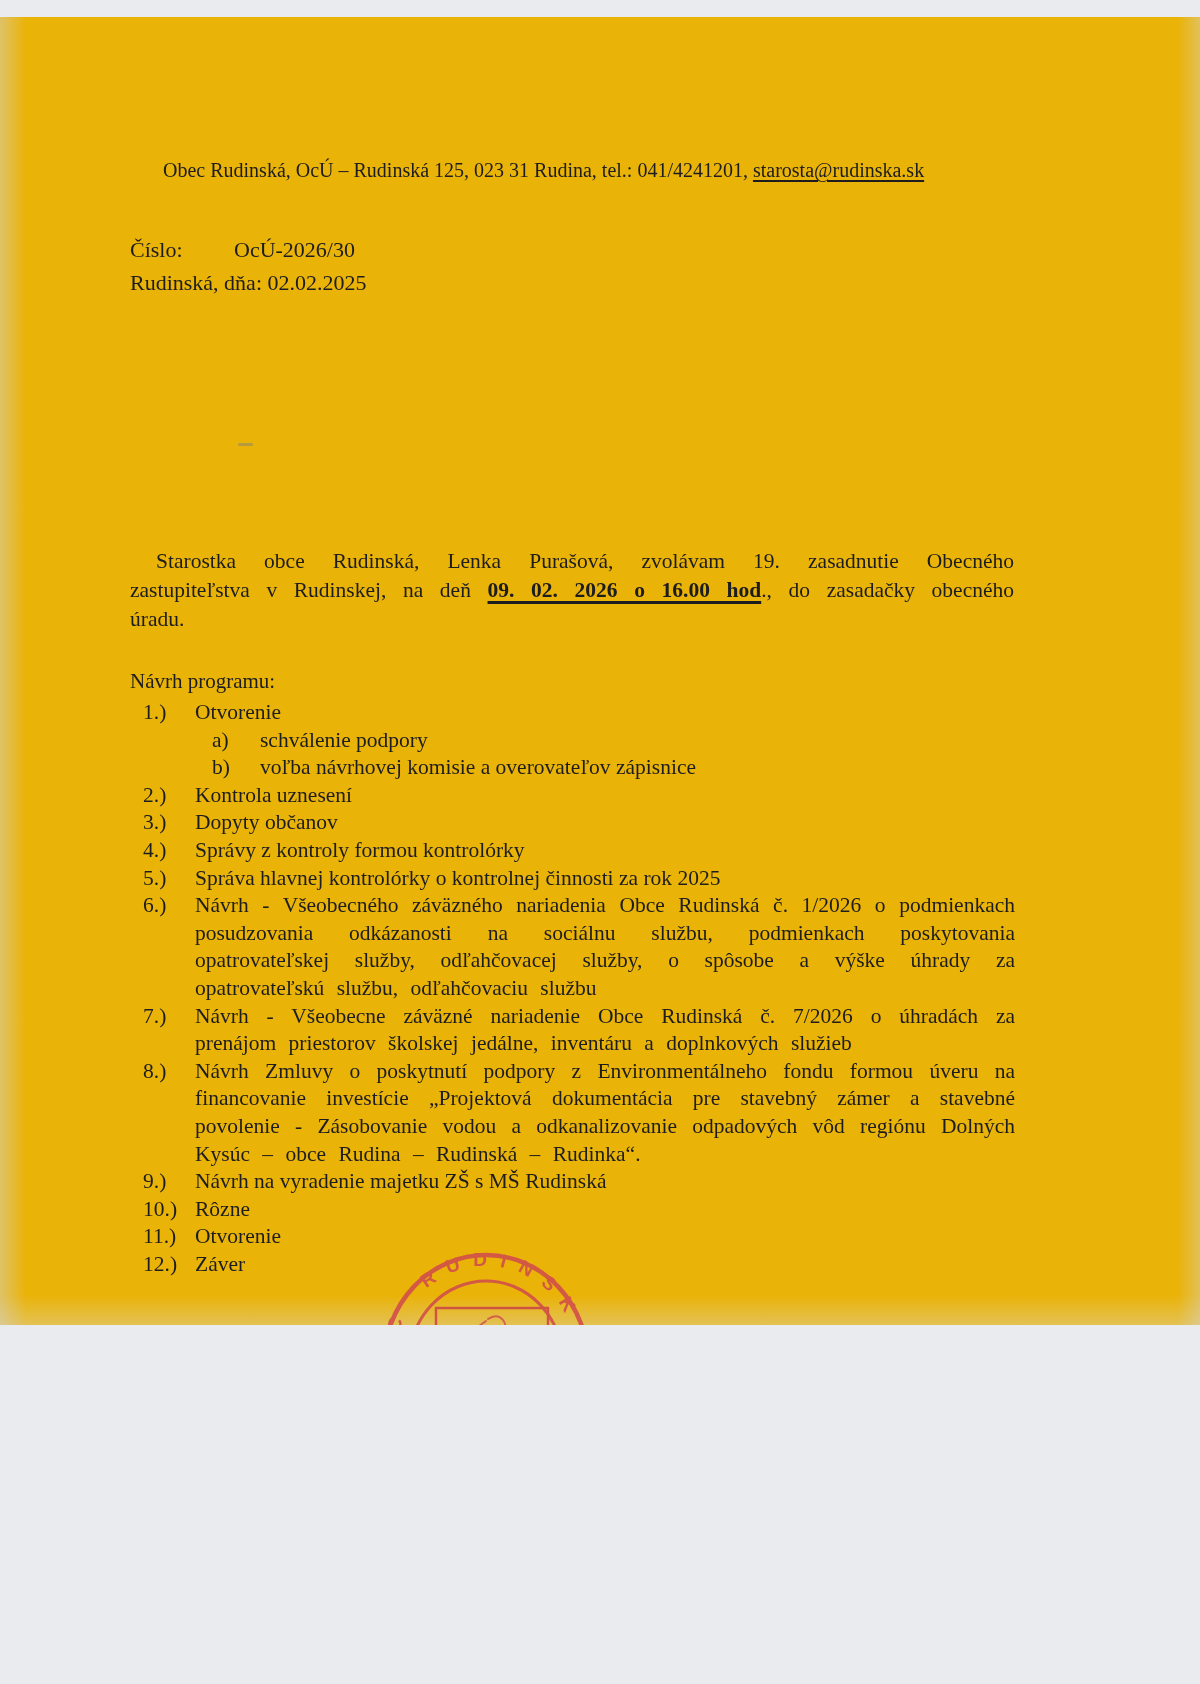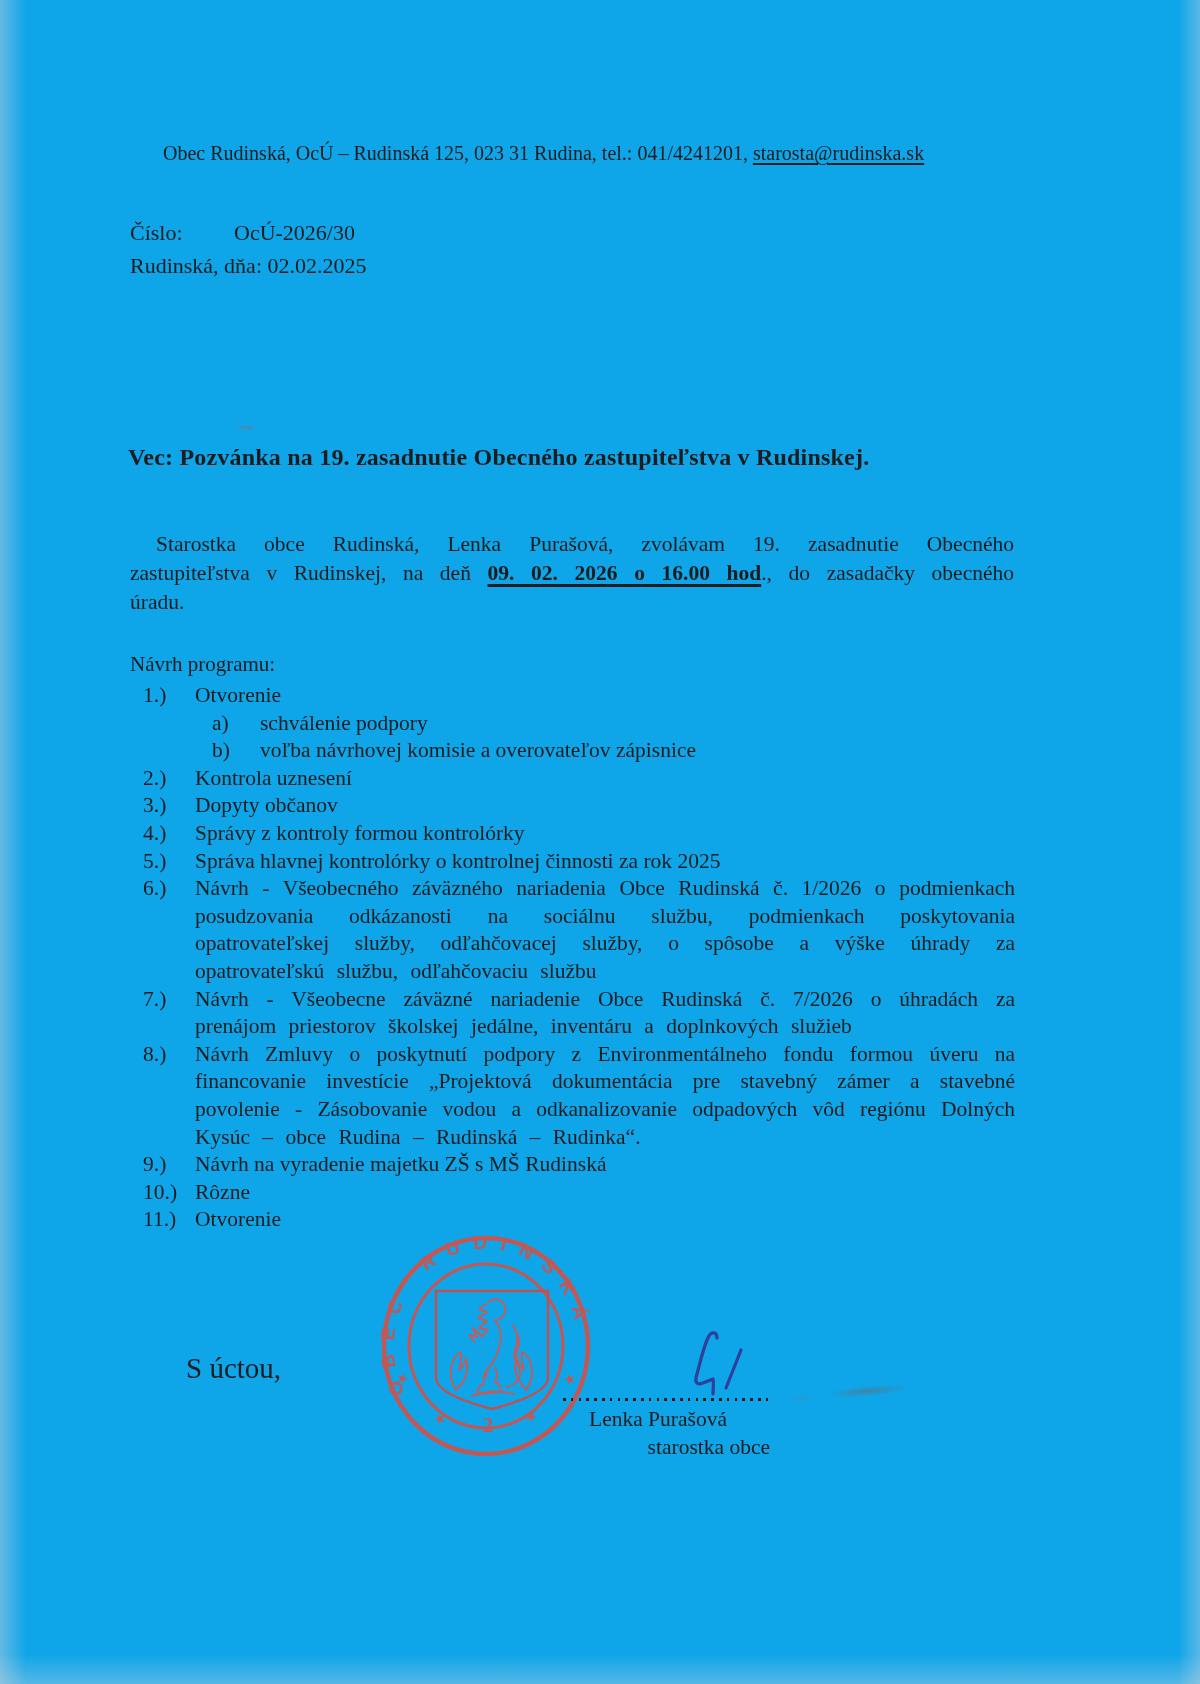--- a/index.html
+++ b/index.html
@@ -1,18 +1,18 @@
 <!DOCTYPE html>
 <html><head>
 <meta charset="utf-8">
 <style>
   html,body{margin:0;padding:0;background:#e9ebee;}
   .page{
-    position:relative;width:1200px;height:1684px;margin:0 auto;
-    background:#0ea5e9;overflow:hidden;
+    position:relative;width:1200px;height:1308px;margin:17px auto;
+    background:#eab308;overflow:hidden;
     font-family:"Liberation Serif","DejaVu Serif",serif;
     color:#1d1d1f;
     -webkit-font-smoothing:antialiased;
   }
   .page::before{
     content:"";position:absolute;inset:0;pointer-events:none;
     background:
       linear-gradient(90deg, rgba(208,212,219,.45) 0px, rgba(208,212,219,0) 26px),
       linear-gradient(270deg, rgba(212,215,222,.38) 0px, rgba(212,215,222,0) 22px),
       linear-gradient(0deg, rgba(216,219,225,.35) 0px, rgba(216,219,225,0) 30px);
@@ -67,21 +67,20 @@
 
   <div class="abs header-line"><span>Obec Rudinská, OcÚ – Rudinská 125, 023 31 Rudina, tel.: 041/4241201,</span> <span class="email">starosta@rudinska.sk</span></div>
 
   <div class="abs ref-block">
     <div><span class="ref-label">Číslo:</span><span>OcÚ-2026/30</span></div>
     <div>Rudinská, dňa: 02.02.2025</div>
   </div>
 
   <div class="abs dash-artifact"></div>
 
-  <div class="abs subject">Vec: Pozvánka na 19. zasadnutie Obecného zastupiteľstva v Rudinskej.</div>
 
   <div class="abs body-para"><span>Starostka obce Rudinská, Lenka Purašová, zvolávam 19. zasadnutie Obecného zastupiteľstva v Rudinskej, na deň</span> <span class="date-emph">09. 02. 2026 o 16.00 hod</span><span>., do zasadačky obecného úradu.</span></div>
 
   <div class="abs program-label">Návrh programu:</div>
 
   <div class="abs program-list">
     <div class="row">
       <span class="num">1.)</span>
       <span class="txt">Otvorenie</span>
     </div>
@@ -126,20 +125,24 @@
       <span class="txt">Návrh na vyradenie majetku ZŠ s MŠ Rudinská</span>
     </div>
     <div class="row">
       <span class="num">10.)</span>
       <span class="txt">Rôzne</span>
     </div>
     <div class="row">
       <span class="num">11.)</span>
       <span class="txt">Otvorenie</span>
     </div>
+    <div class="row">
+      <span class="num">12.)</span>
+      <span class="txt">Záver</span>
+    </div>
   </div>
 
   <div class="abs closing">S úctou,</div>
 
   <svg class="abs stamp-svg" viewBox="0 0 220 232" xmlns="http://www.w3.org/2000/svg">
     <defs>
       <path id="stamp-arc" d="M 30.3 164.5 A 92 97 0 1 1 189.7 164.5" fill="none"></path>
     </defs>
     <ellipse cx="110" cy="116" rx="102" ry="108" fill="none" stroke="#d25249" stroke-width="4.5"></ellipse>
     <ellipse cx="110" cy="116" rx="77" ry="82" fill="none" stroke="#d25249" stroke-width="3.2"></ellipse>

